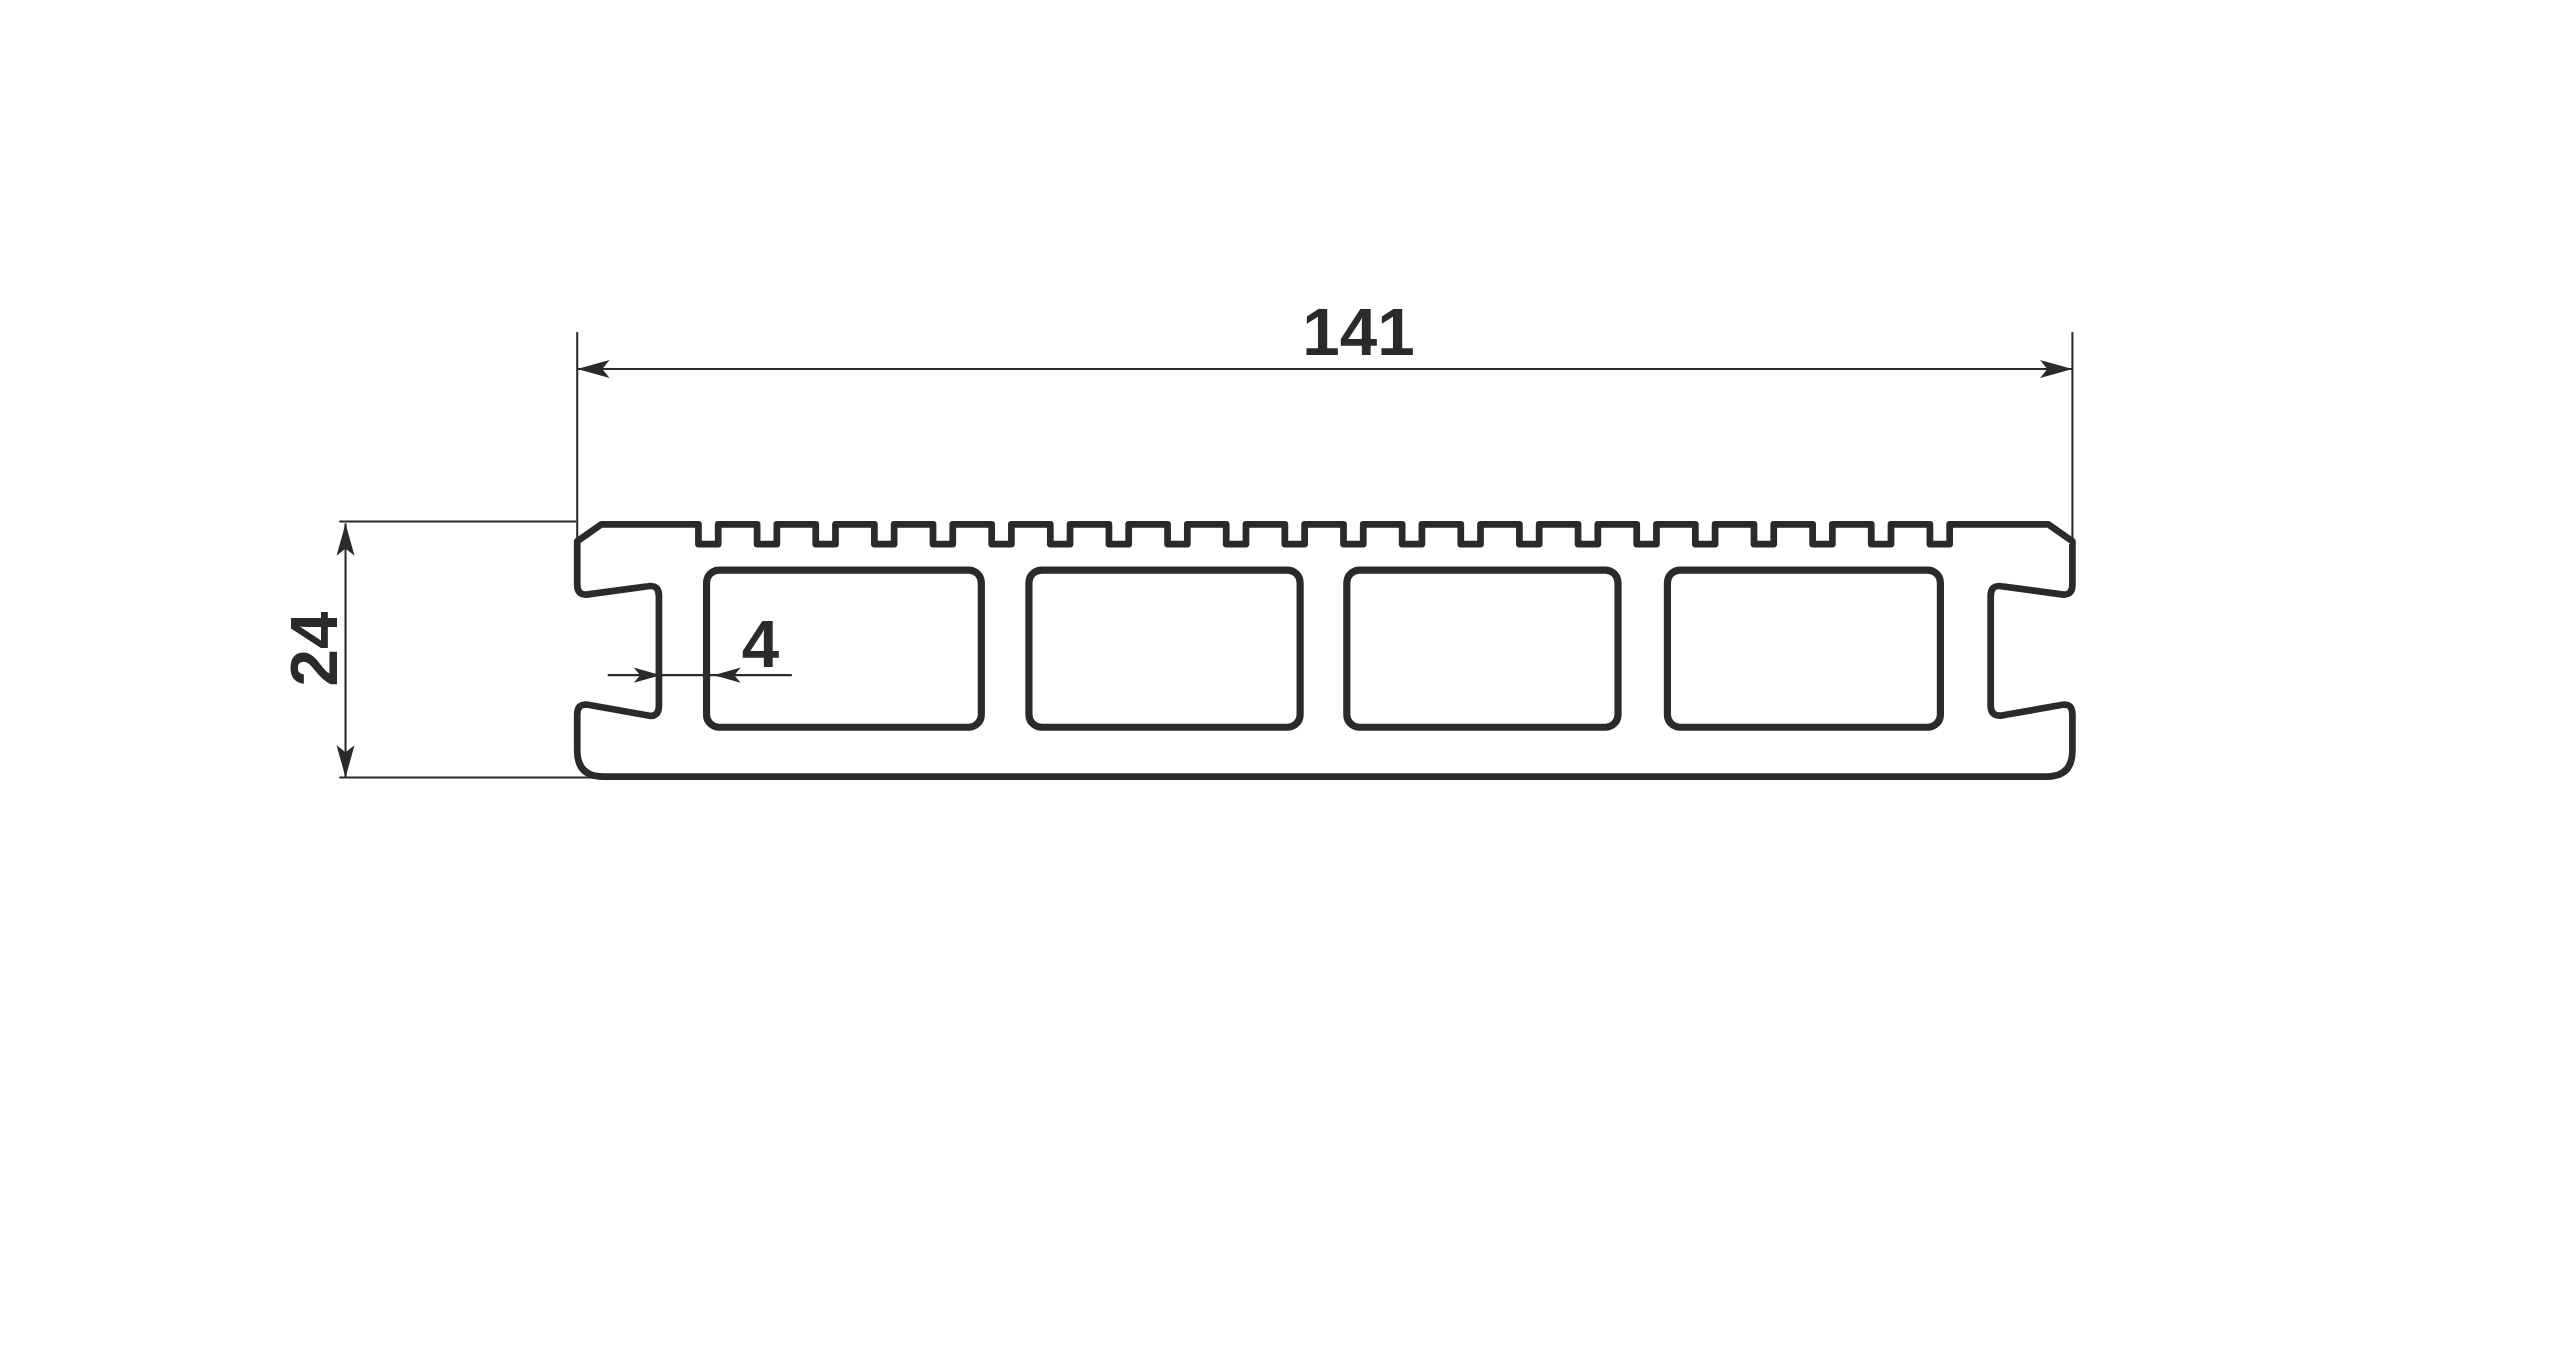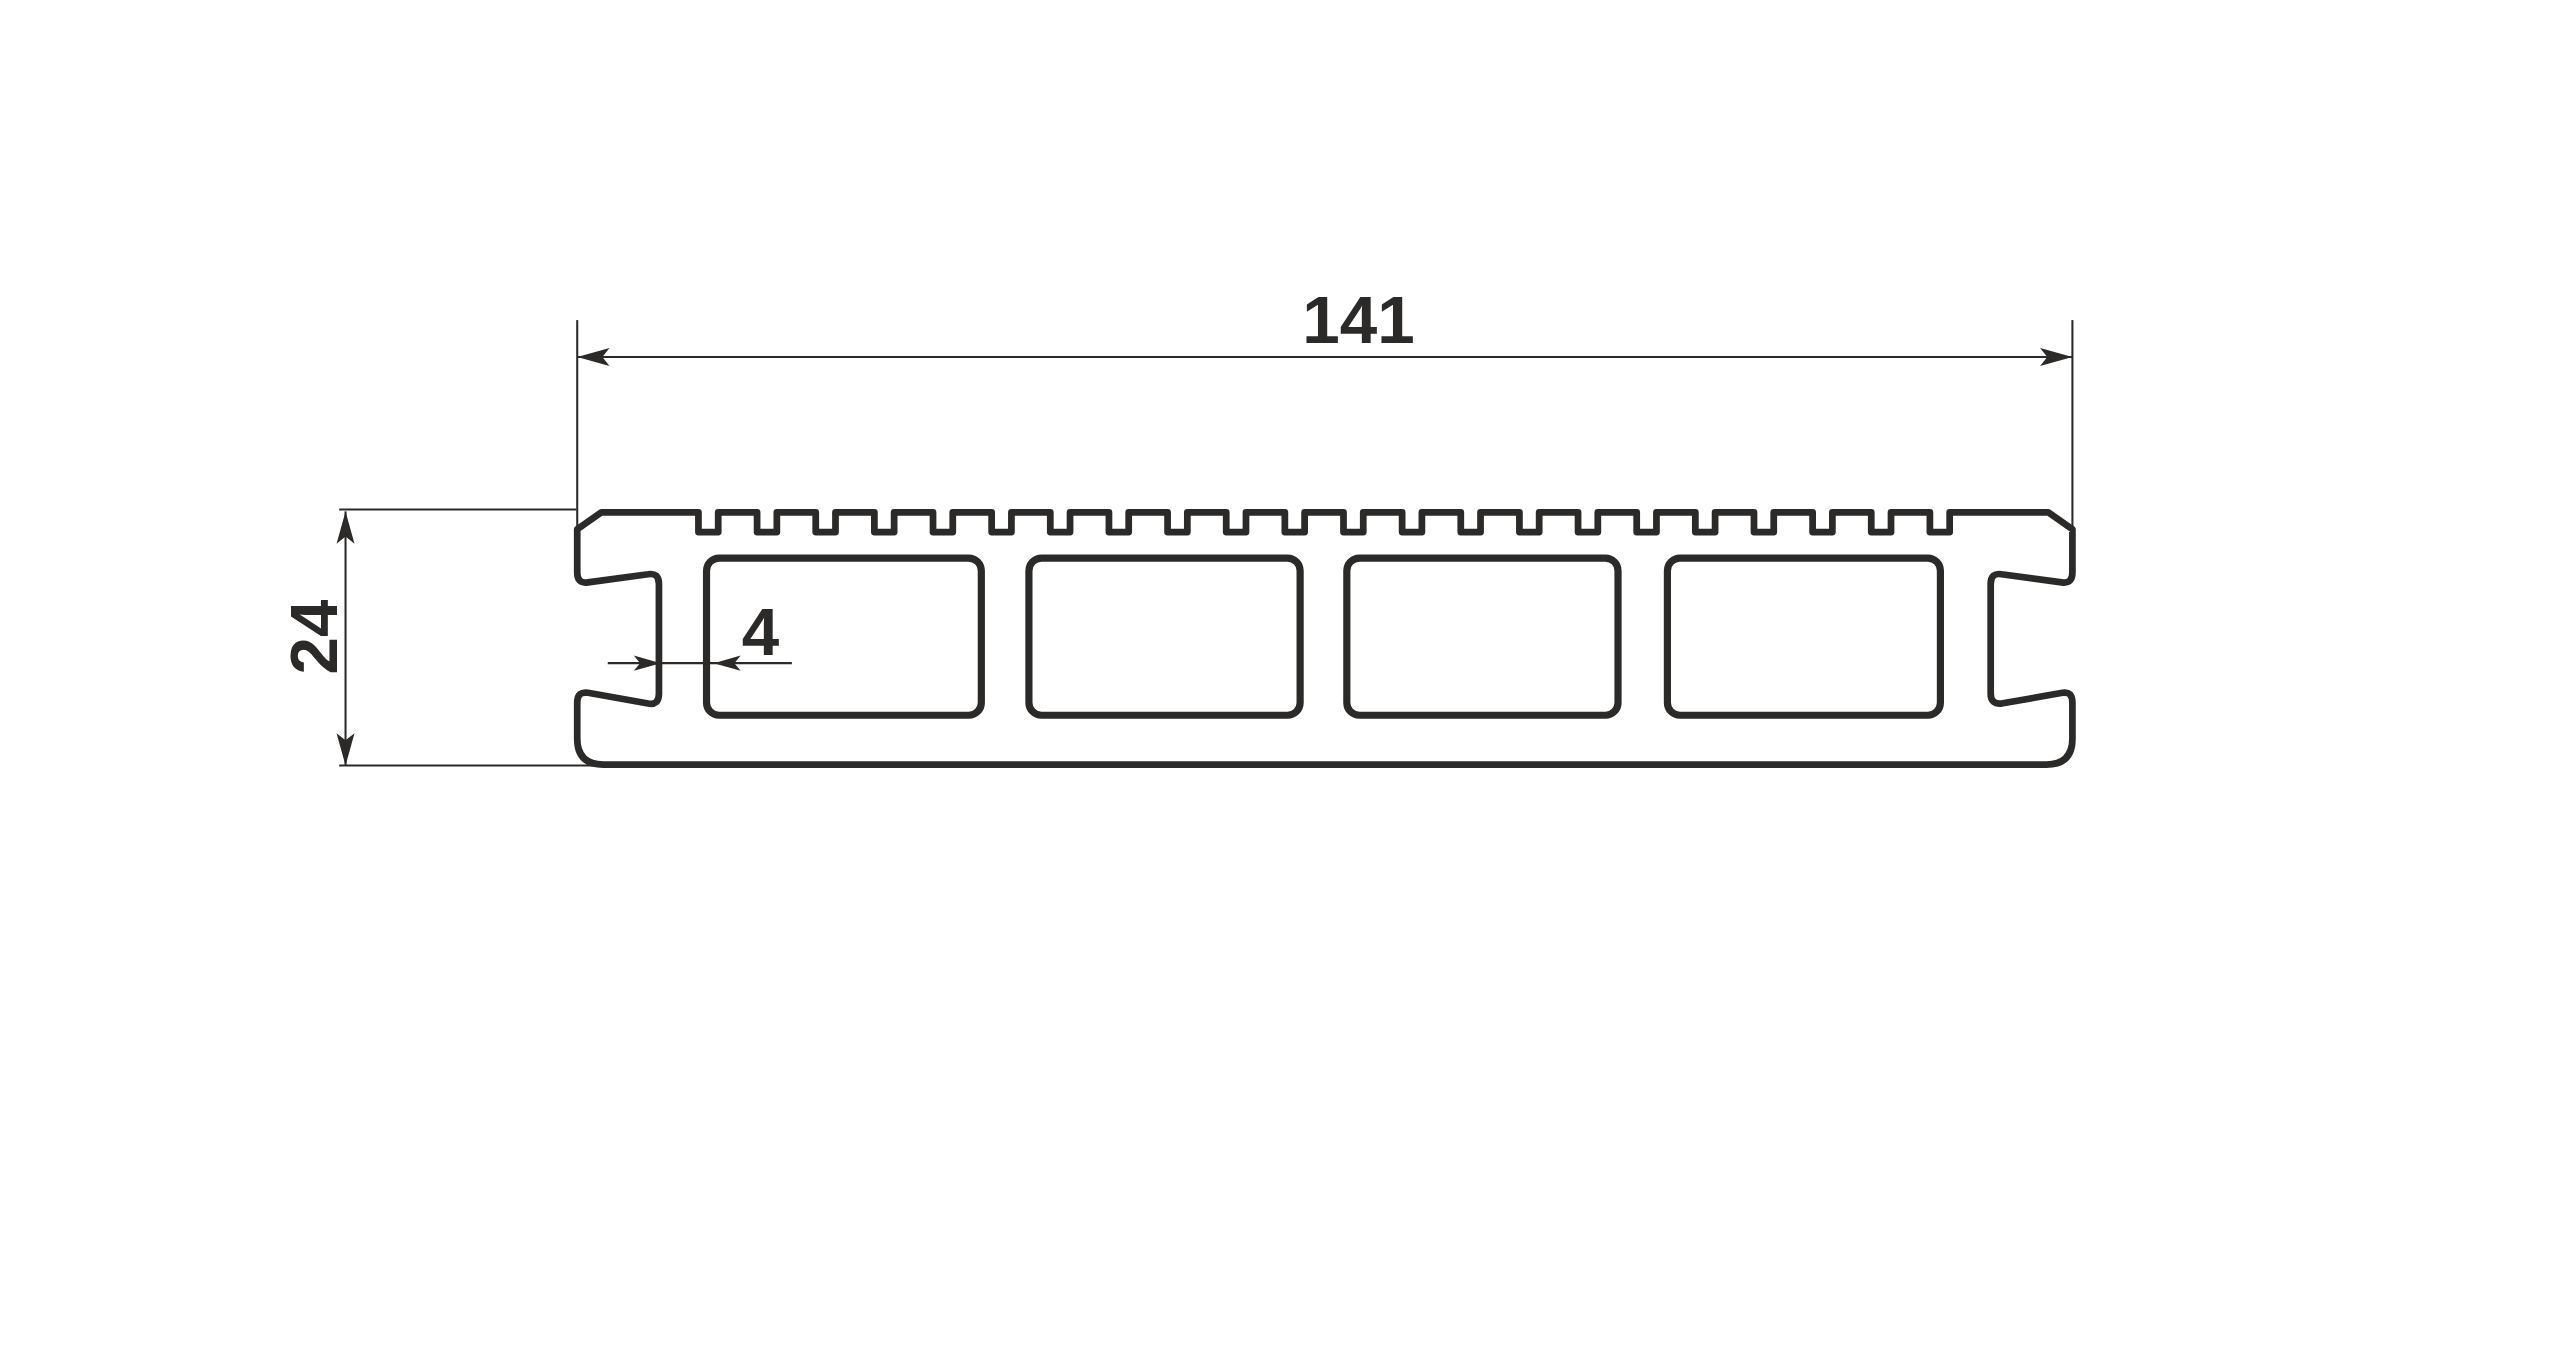--- a/index.html
+++ b/index.html
@@ -3,21 +3,21 @@
 <meta charset="utf-8">
 <style>
   html, body {
     margin: 0;
     padding: 0;
     background: #ffffff;
   }
   .stage {
     width: 2316px;
     max-width: 100%;
-    margin: 4px auto;
+    margin: 16px auto;
     background: #737373;
   }
   .stage svg {
     display: block;
     width: 100%;
     height: auto;
     background: #ffffff;
   }
   .dim-line {
     fill: none;

